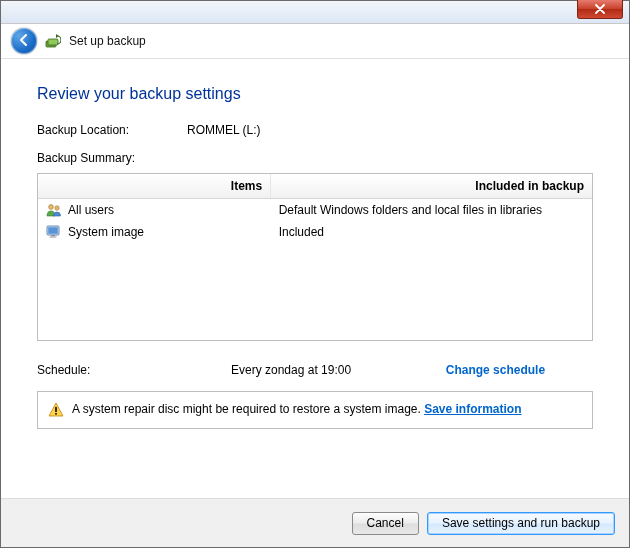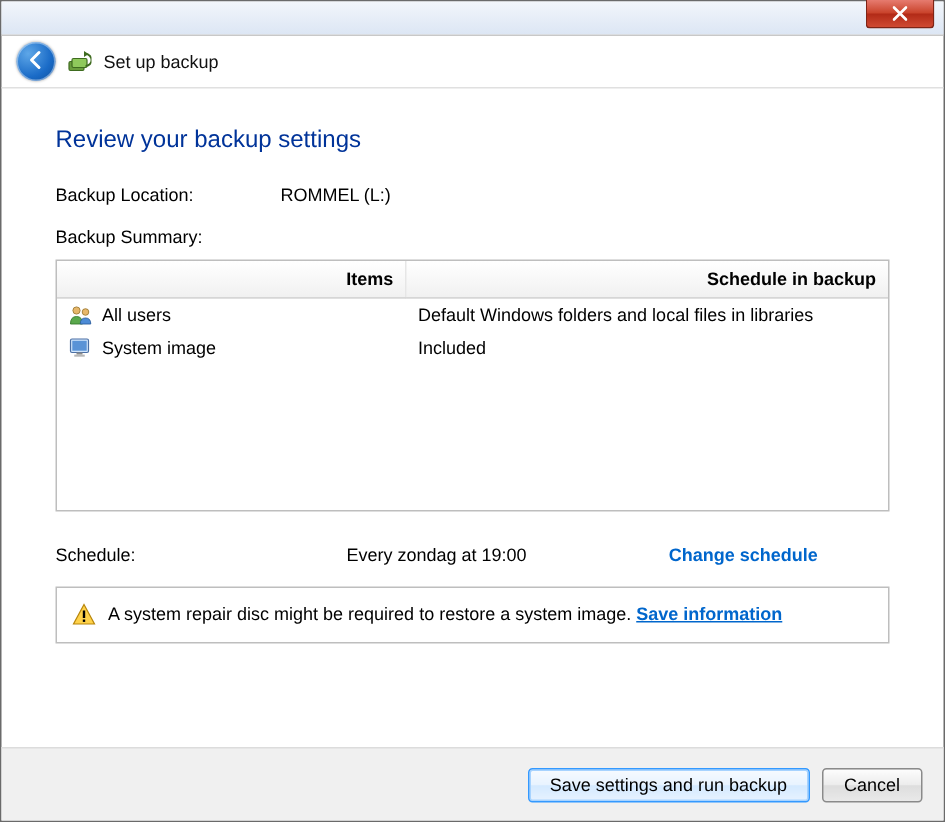--- a/index.html
+++ b/index.html
@@ -241,21 +241,21 @@
       <span class="kv-value">ROMMEL (L:)</span>
     </div>
 
     <div class="summary-label">Backup Summary:</div>
 
     <div class="table-wrap">
       <table class="summary">
         <thead>
           <tr>
             <th style="width:42%">Items</th>
-            <th>Schedule in backup</th>
+            <th>Included in backup</th>
           </tr>
         </thead>
         <tbody>
           <tr>
             <td>
               <span class="cell-with-icon">
                 <span class="icon16">
                   <svg viewBox="0 0 16 16">
                     <circle cx="5" cy="5" r="2.4" fill="#e7b76a" stroke="#9e7a33" stroke-width="0.6"></circle>
                     <path d="M1 14 Q1 9 5 9 Q9 9 9 14 Z" fill="#5aa84c" stroke="#357a2a" stroke-width="0.6"></path>
@@ -304,17 +304,17 @@
         </svg>
       </span>
       <span>
         <span>A system repair disc might be required to restore a system image. </span><a class="link" style="text-decoration:underline">Save information</a>
       </span>
     </div>
 
   </div>
 
   <div class="footer">
+    <button class="win">Cancel</button>
     <button class="win default">Save settings and run backup</button>
-    <button class="win">Cancel</button>
   </div>
 
 </div>
 
 </body></html>

